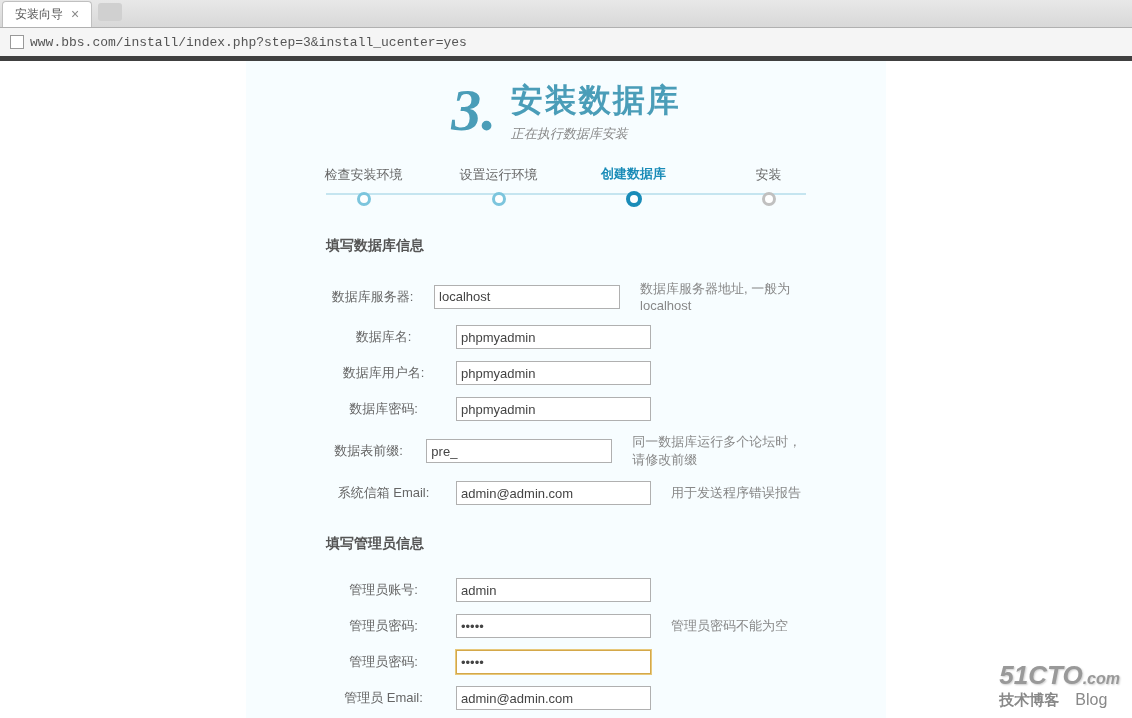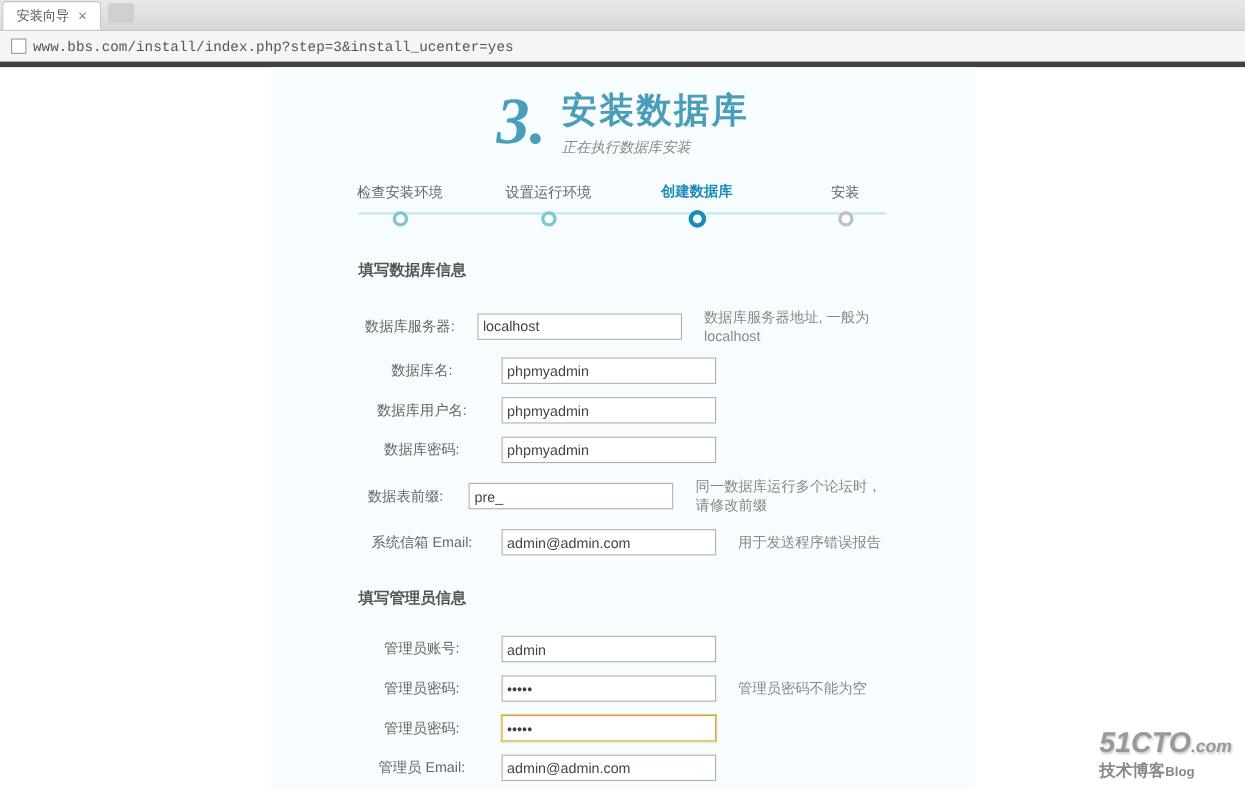--- a/index.html
+++ b/index.html
@@ -38,21 +38,21 @@
     .form-row { display: flex; align-items: center; margin-bottom: 12px; }
     .form-label { width: 130px; text-align: center; font-size: 13px; color: #666; padding-right: 15px; }
     .form-input { width: 195px; height: 24px; border: 1px solid #b0b0b0; padding: 2px 4px; font-size: 13px; color: #444; font-family: Arial, sans-serif; }
     .form-input.focused { border: 1px solid #d4a84a; outline: 1px solid #e8c87a; }
     .form-hint { font-size: 13px; color: #888; margin-left: 20px; }
     
     .watermark { position: absolute; right: 12px; bottom: 8px; color: #888; }
     .watermark .wm-main { font-size: 26px; font-weight: bold; color: #999; font-style: italic; text-shadow: 1px 1px 2px rgba(0,0,0,0.2); }
     .watermark .wm-main .dot-com { font-size: 16px; }
     .watermark .wm-sub { font-size: 15px; color: #888; font-weight: bold; }
-    .watermark .wm-sub .blog { font-size: 12px; font-weight: bold; margin-left: 0; }
+    .watermark .wm-sub .blog { font-size: 16px; font-weight: normal; margin-left: 16px; }
   </style>
 </head>
 <body>
 
 <div class="browser-tabs">
   <div class="tab">
     <span>安装向导</span>
     <span class="tab-close">×</span>
   </div>
   <div class="new-tab"></div>

